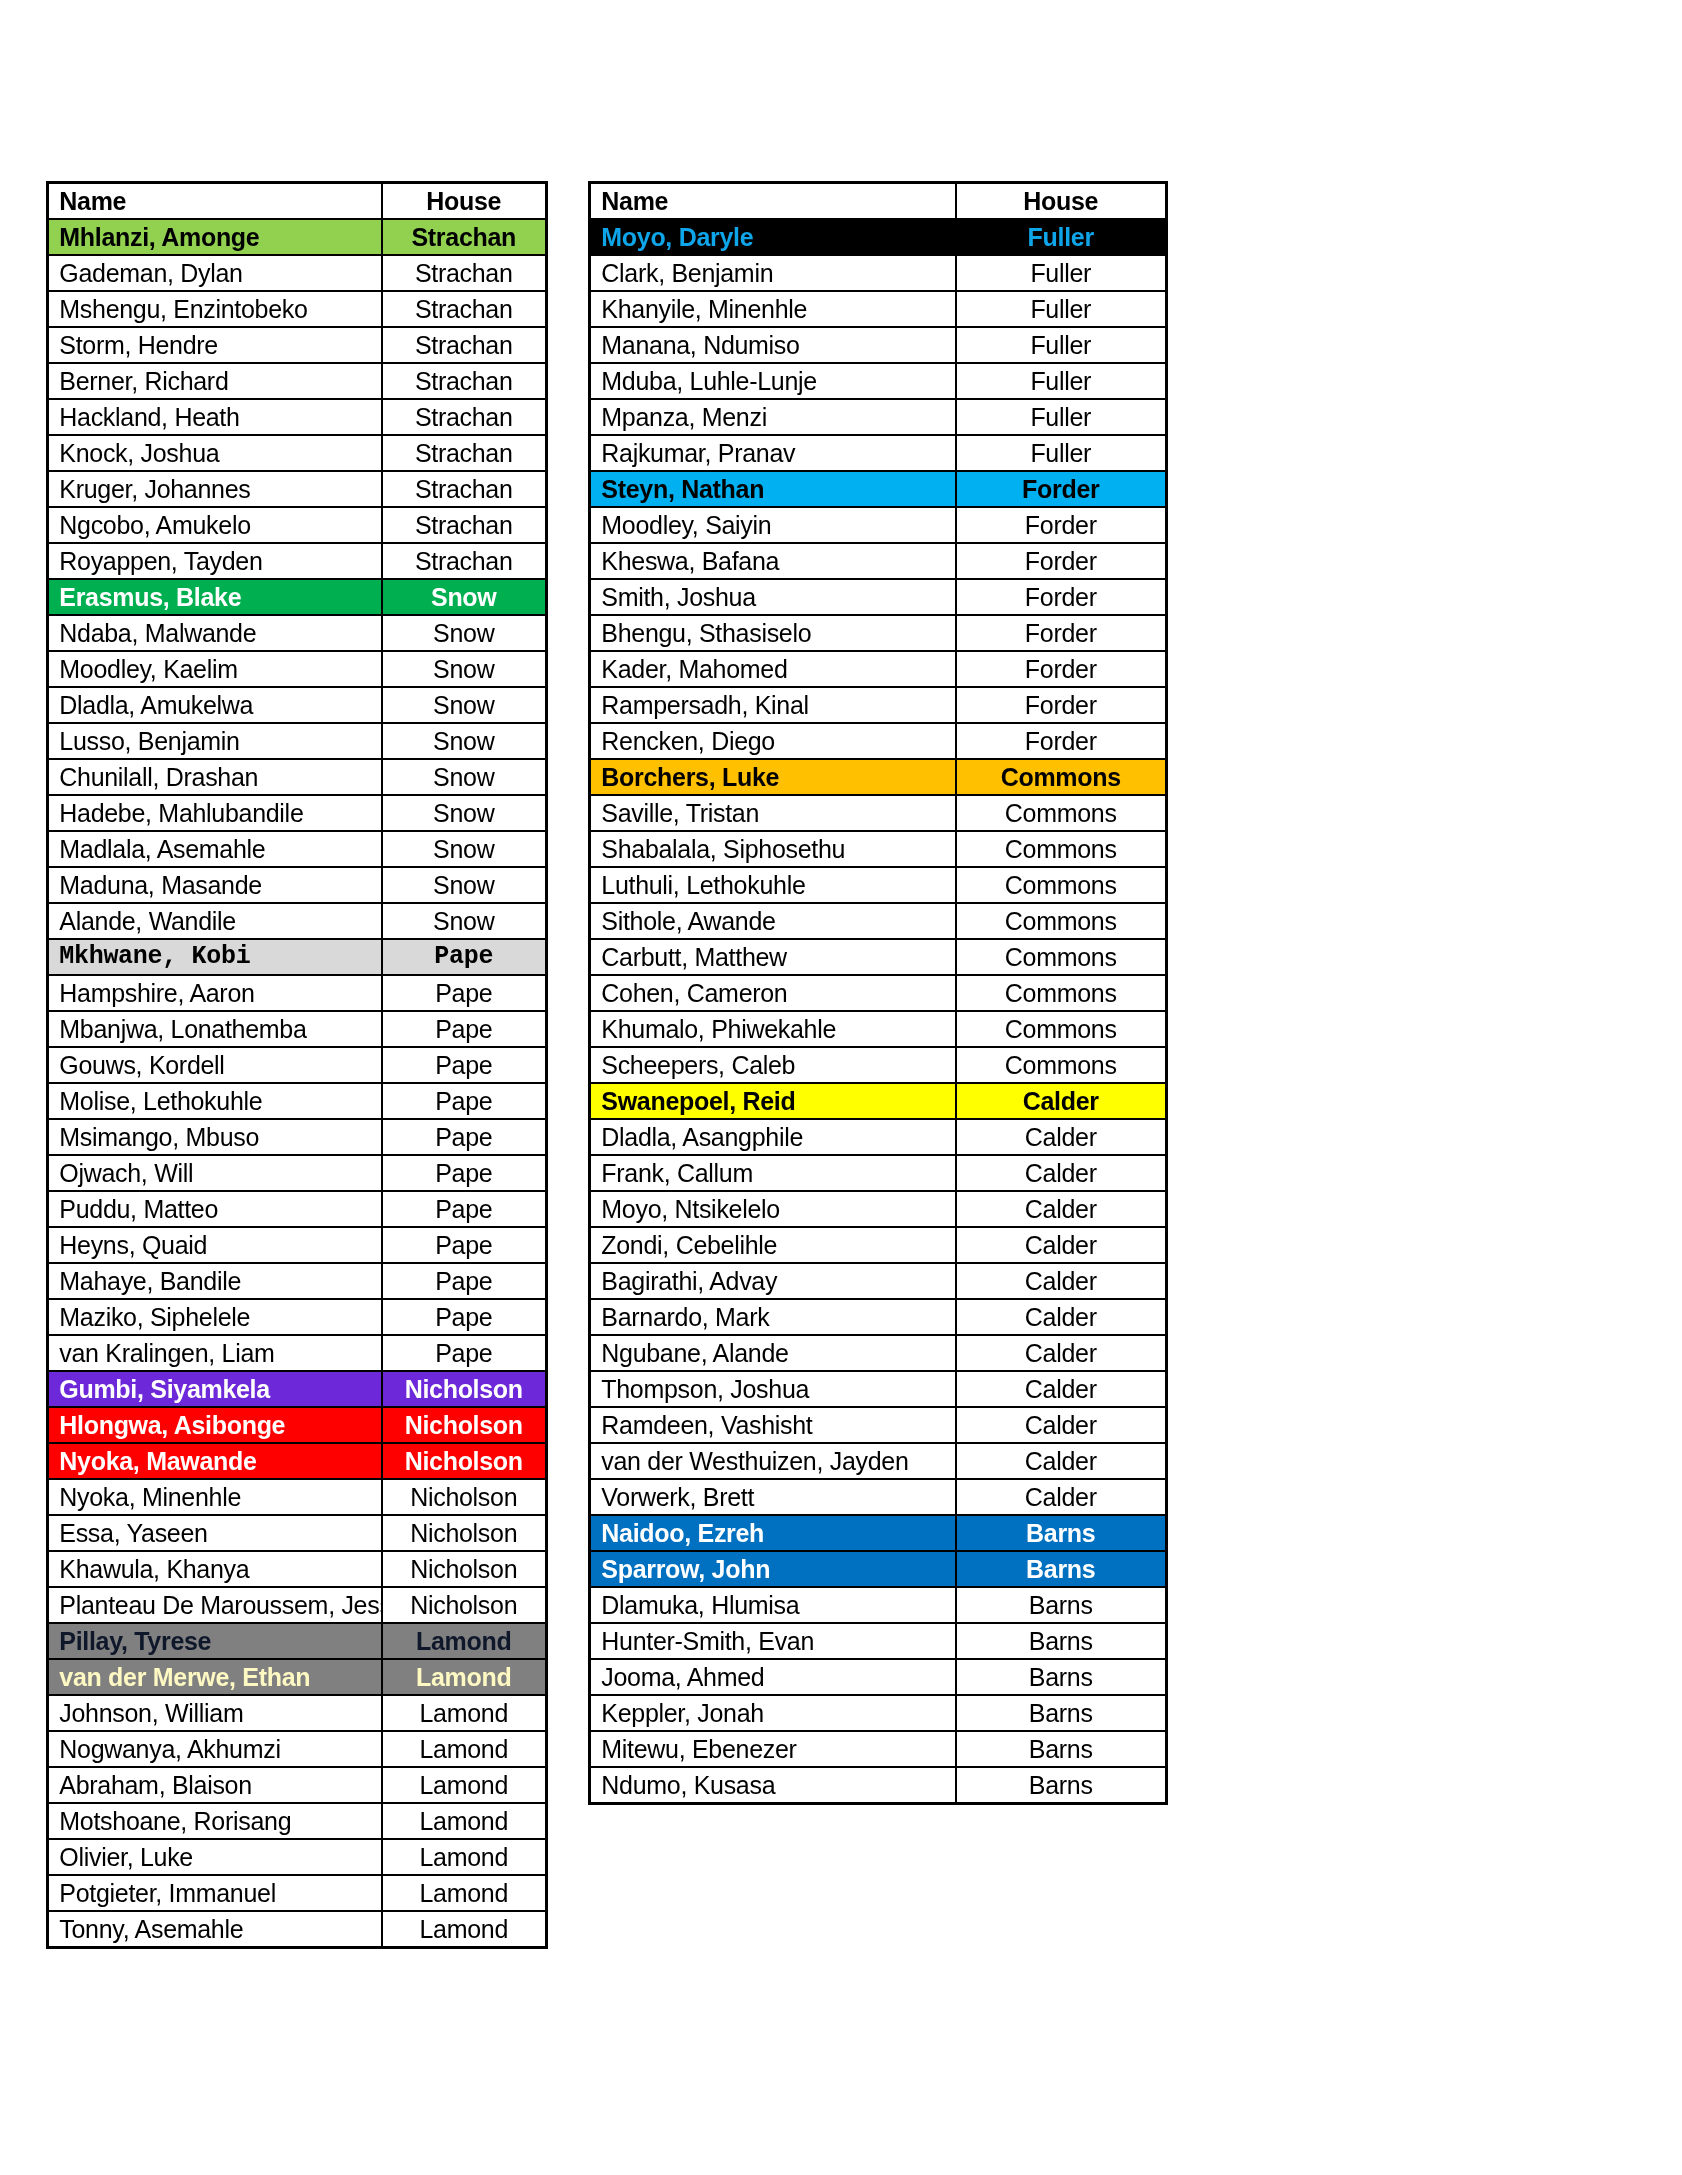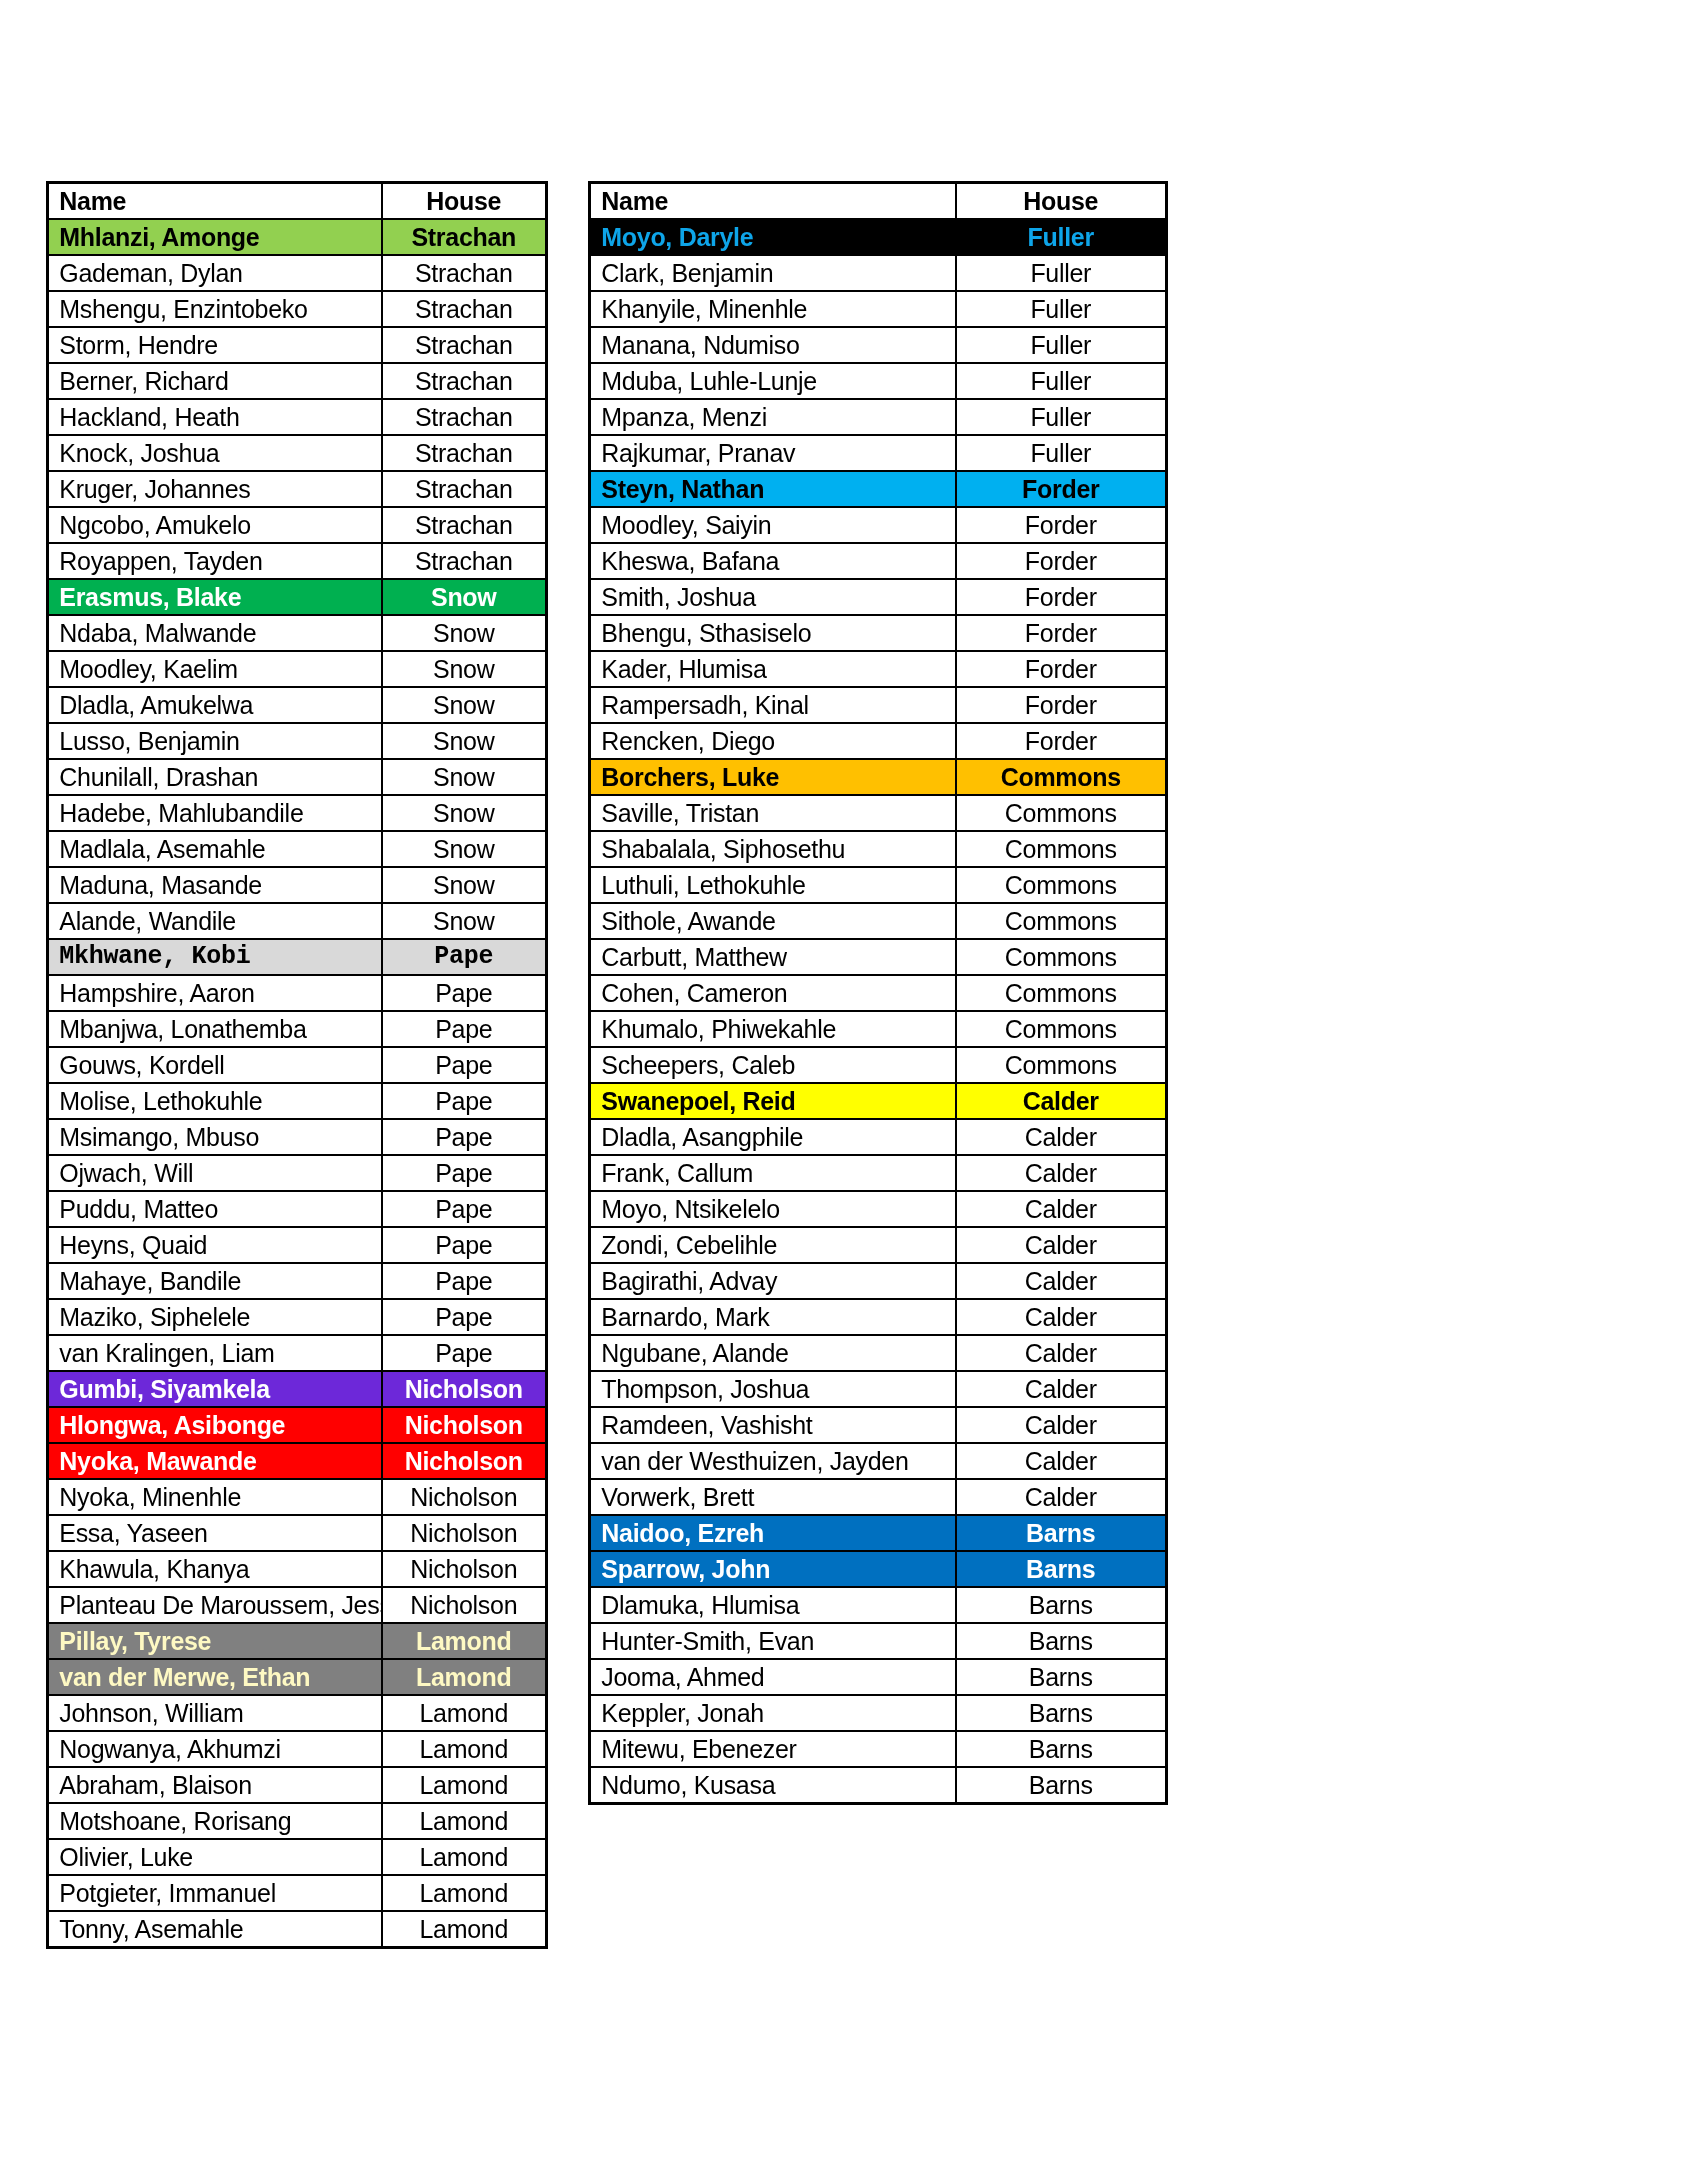--- a/index.html
+++ b/index.html
@@ -219,21 +219,21 @@
           <td class="house-col">Nicholson</td>
         </tr>
         <tr>
           <td class="name-col">Khawula, Khanya</td>
           <td class="house-col">Nicholson</td>
         </tr>
         <tr>
           <td class="name-col">Planteau De Maroussem, Jesse</td>
           <td class="house-col">Nicholson</td>
         </tr>
-        <tr class="hl" style="background-color: rgb(128, 128, 128); color: #fef9c3;">
+        <tr class="hl" style="background-color: rgb(128, 128, 128); color: #0f172a;">
           <td class="name-col">Pillay, Tyrese</td>
           <td class="house-col">Lamond</td>
         </tr>
         <tr class="hl" style="background-color: rgb(128, 128, 128); color: #fef9c3;">
           <td class="name-col">van der Merwe, Ethan</td>
           <td class="house-col">Lamond</td>
         </tr>
         <tr>
           <td class="name-col">Johnson, William</td>
           <td class="house-col">Lamond</td>
@@ -319,21 +319,21 @@
         </tr>
         <tr>
           <td class="name-col">Smith, Joshua</td>
           <td class="house-col">Forder</td>
         </tr>
         <tr>
           <td class="name-col">Bhengu, Sthasiselo</td>
           <td class="house-col">Forder</td>
         </tr>
         <tr>
-          <td class="name-col">Kader, Hlumisa</td>
+          <td class="name-col">Kader, Mahomed</td>
           <td class="house-col">Forder</td>
         </tr>
         <tr>
           <td class="name-col">Rampersadh, Kinal</td>
           <td class="house-col">Forder</td>
         </tr>
         <tr>
           <td class="name-col">Rencken, Diego</td>
           <td class="house-col">Forder</td>
         </tr>

